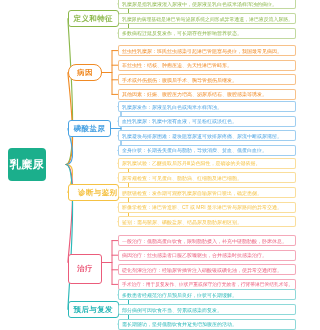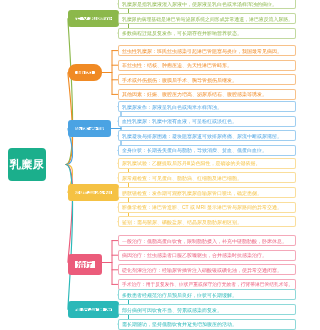--- a/index.html
+++ b/index.html
@@ -27,21 +27,21 @@
     border-radius:4px;
     color:#ffffff;
     font-weight:bold;
     letter-spacing:.5px;
     box-sizing:border-box;
   }
   
   .topic{
     position:absolute;
     display:flex;align-items:center;justify-content:center;
-    border:7px solid #0f172a;
+    border:1px solid #0f172a;
     border-radius:3px;
     background:#ffffff;
     font-weight:bold;
     box-sizing:border-box;
     white-space:nowrap;
     letter-spacing:.4px;
   }
   
   .leaf{
     position:absolute;
@@ -135,21 +135,21 @@
       <div class="leaf" style="left: 118px; top: 59.7px; width: 178px; height: 11px; border-color: rgba(240, 138, 36, 0.533);">
         <span style="color: rgb(240, 138, 36); font-size: 5px;">非丝虫性：结核、肿瘤压迫、先天性淋巴管畸形。</span>
       </div>
       <div class="leaf" style="left: 118px; top: 74.3px; width: 178px; height: 11px; border-color: rgba(240, 138, 36, 0.533);">
         <span style="color: rgb(240, 138, 36); font-size: 5px;">手术或外伤损伤：腹膜后手术、胸导管损伤后继发。</span>
       </div>
       <div class="leaf" style="left: 118px; top: 88.9px; width: 178px; height: 11px; border-color: rgba(240, 138, 36, 0.533);">
         <span style="color: rgb(240, 138, 36); font-size: 5px;">其他因素：妊娠、腹腔压力增高、泌尿系结石、腹腔感染等诱发。</span>
       </div>
       <div class="topic" style="left: 68px; top: 120px; width: 43px; height: 17px; font-size: 7.5px; color: rgb(75, 163, 227); border-color: rgb(75, 163, 227);">
-        <span>临床表现</span>
+        <span>磷酸盐尿</span>
       </div>
       <div class="leaf" style="left: 118px; top: 101.1px; width: 178px; height: 11px; border-color: rgba(75, 163, 227, 0.533);">
         <span style="color: rgb(75, 163, 227); font-size: 5px;">乳糜尿发作：尿液呈乳白色或淘米水样浑浊。</span>
       </div>
       <div class="leaf" style="left: 118px; top: 115.7px; width: 178px; height: 11px; border-color: rgba(75, 163, 227, 0.533);">
         <span style="color: rgb(75, 163, 227); font-size: 5px;">血性乳糜尿：乳糜中混有血液，可呈粉红或淡红色。</span>
       </div>
       <div class="leaf" style="left: 118px; top: 130.3px; width: 178px; height: 11px; border-color: rgba(75, 163, 227, 0.533);">
         <span style="color: rgb(75, 163, 227); font-size: 5px;">乳糜凝块与排尿困难：凝块阻塞尿道可致排尿疼痛、尿流中断或尿潴留。</span>
       </div>
@@ -167,21 +167,21 @@
       </div>
       <div class="leaf" style="left: 118px; top: 187px; width: 178px; height: 11px; border-color: rgba(245, 194, 68, 0.533);">
         <span style="color: rgb(245, 194, 68); font-size: 5px;">膀胱镜检查：发作期可观察乳糜尿自输尿管口喷出，确定患侧。</span>
       </div>
       <div class="leaf" style="left: 118px; top: 201.6px; width: 178px; height: 11px; border-color: rgba(245, 194, 68, 0.533);">
         <span style="color: rgb(245, 194, 68); font-size: 5px;">影像学检查：淋巴管造影、CT 或 MRI 显示淋巴管与尿路间的异常交通。</span>
       </div>
       <div class="leaf" style="left: 118px; top: 216.2px; width: 178px; height: 11px; border-color: rgba(245, 194, 68, 0.533);">
         <span style="color: rgb(245, 194, 68); font-size: 5px;">鉴别：需与脓尿、磷酸盐尿、结晶尿及脂肪尿相区别。</span>
       </div>
-      <div class="topic" style="left: 68px; top: 254px; width: 34px; height: 21px; font-size: 7.5px; color: rgb(235, 92, 123); border-color: rgb(235, 92, 123);">
+      <div class="topic" style="left: 68px; top: 254px; width: 34px; height: 30px; font-size: 7.5px; color: rgb(235, 92, 123); border-color: rgb(235, 92, 123);">
         <span>治疗</span>
       </div>
       <div class="leaf" style="left: 118px; top: 235.1px; width: 178px; height: 11px; border-color: rgba(235, 92, 123, 0.533);">
         <span style="color: rgb(235, 92, 123); font-size: 5px;">一般治疗：低脂高蛋白饮食，限制脂肪摄入，补充中链脂肪酸，卧床休息。</span>
       </div>
       <div class="leaf" style="left: 118px; top: 249.7px; width: 178px; height: 11px; border-color: rgba(235, 92, 123, 0.533);">
         <span style="color: rgb(235, 92, 123); font-size: 5px;">病因治疗：丝虫感染者口服乙胺嗪驱虫，合并感染时抗感染治疗。</span>
       </div>
       <div class="leaf" style="left: 118px; top: 264.3px; width: 178px; height: 11px; border-color: rgba(235, 92, 123, 0.533);">
         <span style="color: rgb(235, 92, 123); font-size: 5px;">硬化剂灌注治疗：经输尿管插管注入硝酸银或碘化油，使异常交通闭塞。</span>

